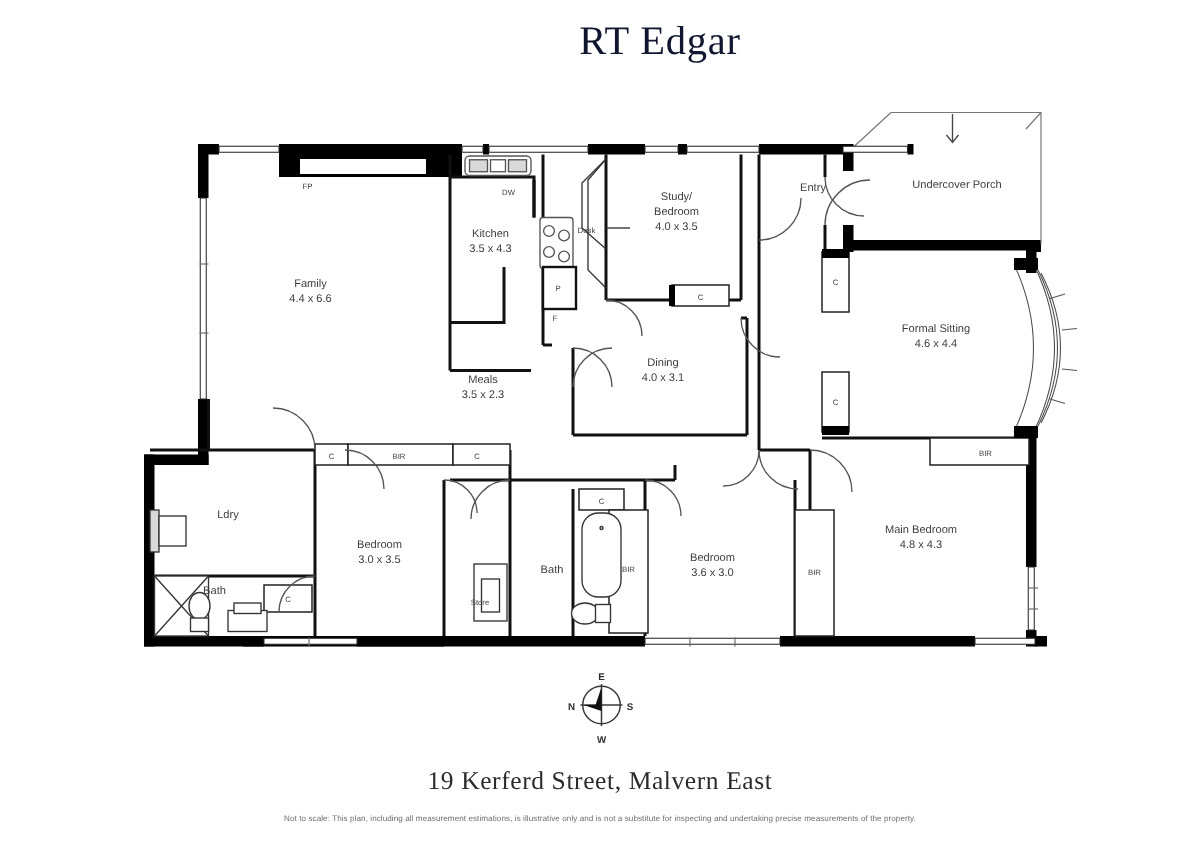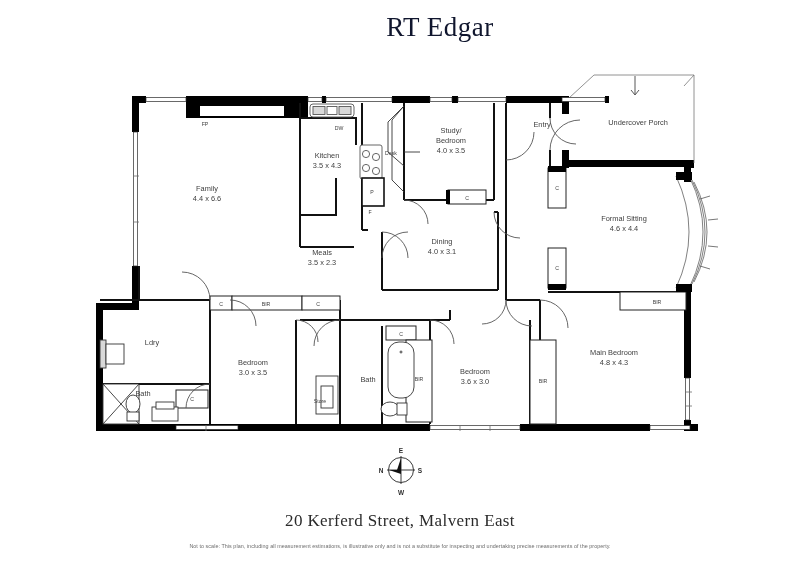--- a/index.html
+++ b/index.html
@@ -336,14 +336,14 @@
     <path d="M401 470 L389 470 L401 474 Z" fill="#111"></path>
     <text class="compass-label" x="401" y="453">E</text>
     <text class="compass-label" x="420" y="473">S</text>
     <text class="compass-label" x="401" y="495">W</text>
     <text class="compass-label" x="381" y="473">N</text>
   </g>
 
 </svg>
 </div>
 
-<div id="address-line">20 Kerferd Street, Malvern East</div>
+<div id="address-line">19 Kerferd Street, Malvern East</div>
 <div id="disclaimer-line">Not to scale: This plan, including all measurement estimations, is illustrative only and is not a substitute for inspecting and undertaking precise measurements of the property.</div>
 
 </body></html>

